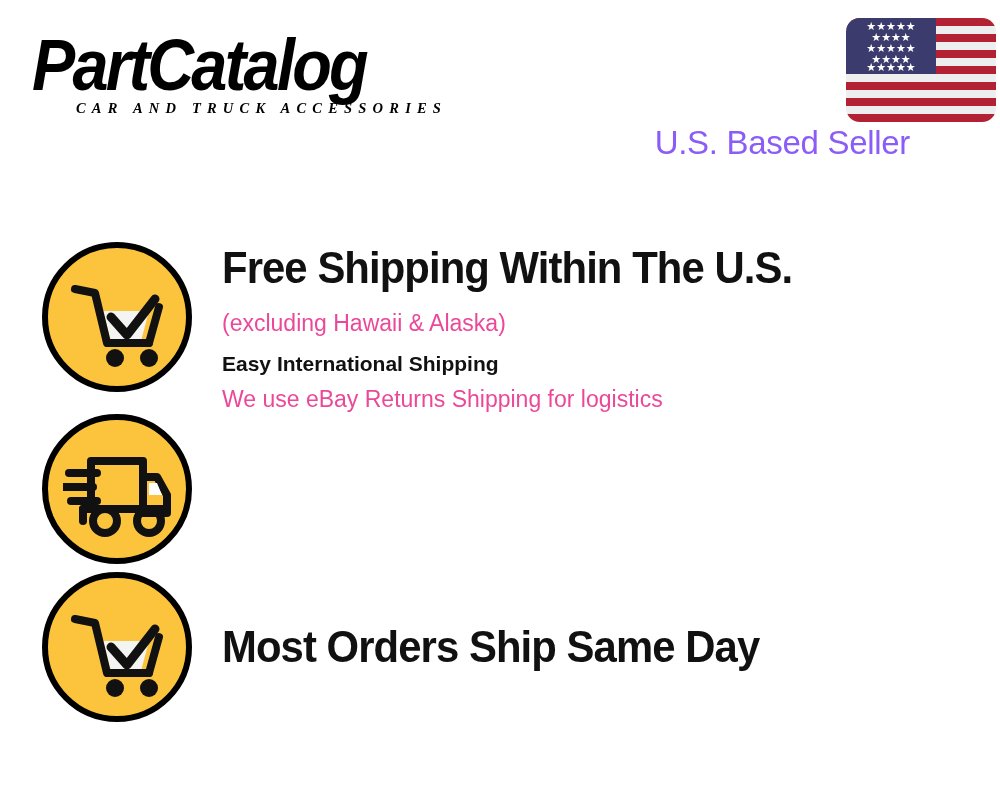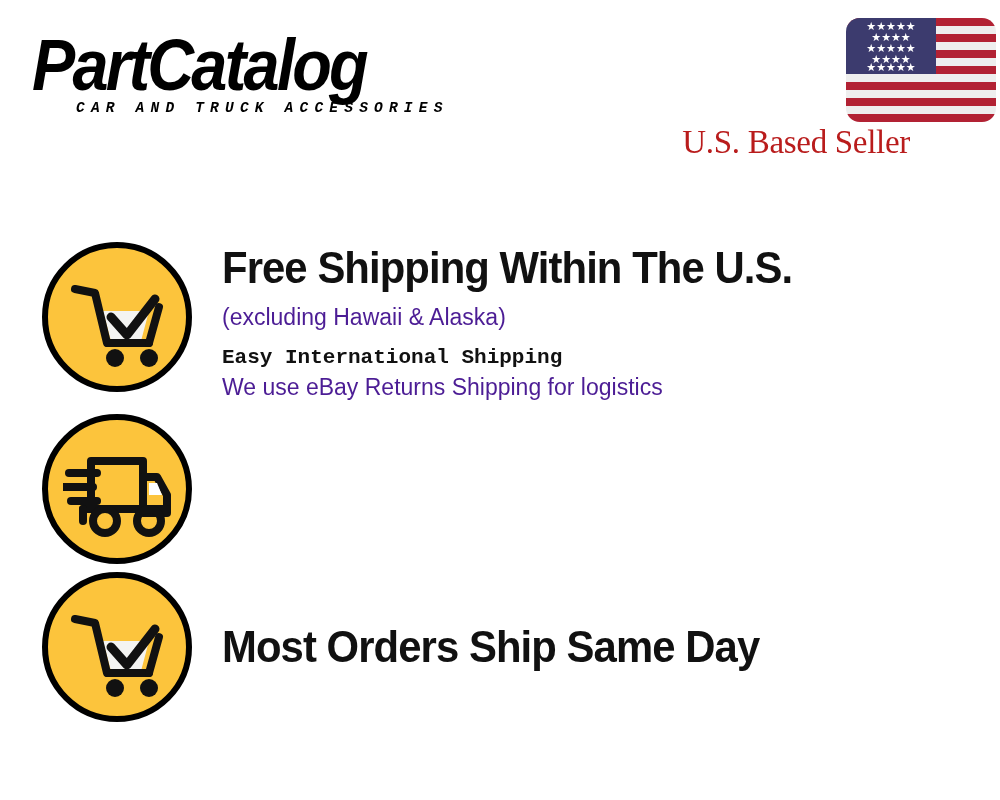--- a/index.html
+++ b/index.html
@@ -55,21 +55,21 @@
     color: #000000;
     transform: scaleX(0.90);
     transform-origin: left top;
     white-space: nowrap;
   }
 
   .brand-tagline {
     position: absolute;
     left: 44px;
     top: 74px;
-    font-family: Liberation Mono, monospace;
+    font-family: Liberation Serif, serif;
     font-weight: bold;
     font-style: italic;
     font-size: 14.5px;
     letter-spacing: 6.2px;
     color: #000000;
     white-space: nowrap;
   }
 
   
   .flag-wrap {
@@ -115,25 +115,25 @@
   }
   .star-row.offset {
     padding: 0 9px;
     box-sizing: border-box;
   }
 
   .seller-label {
     position: absolute;
     right: 14px;
     top: 116px;
-    font-family: Liberation Serif, serif;
+    font-family: Liberation Sans, sans-serif;
     font-size: 33px;
     font-weight: 400;
     letter-spacing: -0.3px;
-    color: #b91c1c;
+    color: #8b5cf6;
     white-space: nowrap;
   }
 
   
   .features {
     position: absolute;
     left: 0;
     top: 170px;
     width: 1000px;
   }
@@ -183,26 +183,27 @@
     transform: scaleX(0.93);
     transform-origin: left top;
     white-space: nowrap;
   }
 
   .subline {
     font-family: "Liberation Sans", sans-serif;
     font-size: 23px;
     line-height: 30px;
     font-weight: 400;
-    color: #4c1d95;
-    white-space: nowrap;
+    color: #ec4899;
+    white-space: nowrap;
+    margin-top: 6px;
   }
 
   .subline-bold {
-    font-family: Liberation Mono, monospace;
+    font-family: Liberation Sans, sans-serif;
     font-size: 21px;
     line-height: 28px;
     font-weight: bold;
     color: #111111;
     white-space: nowrap;
   }
 
   .spacer-8  { height: 8px; }
   .spacer-12 { height: 12px; }
 

